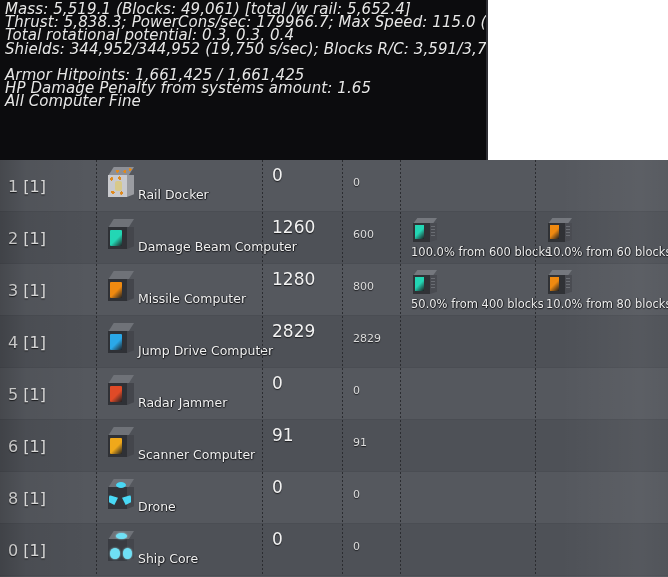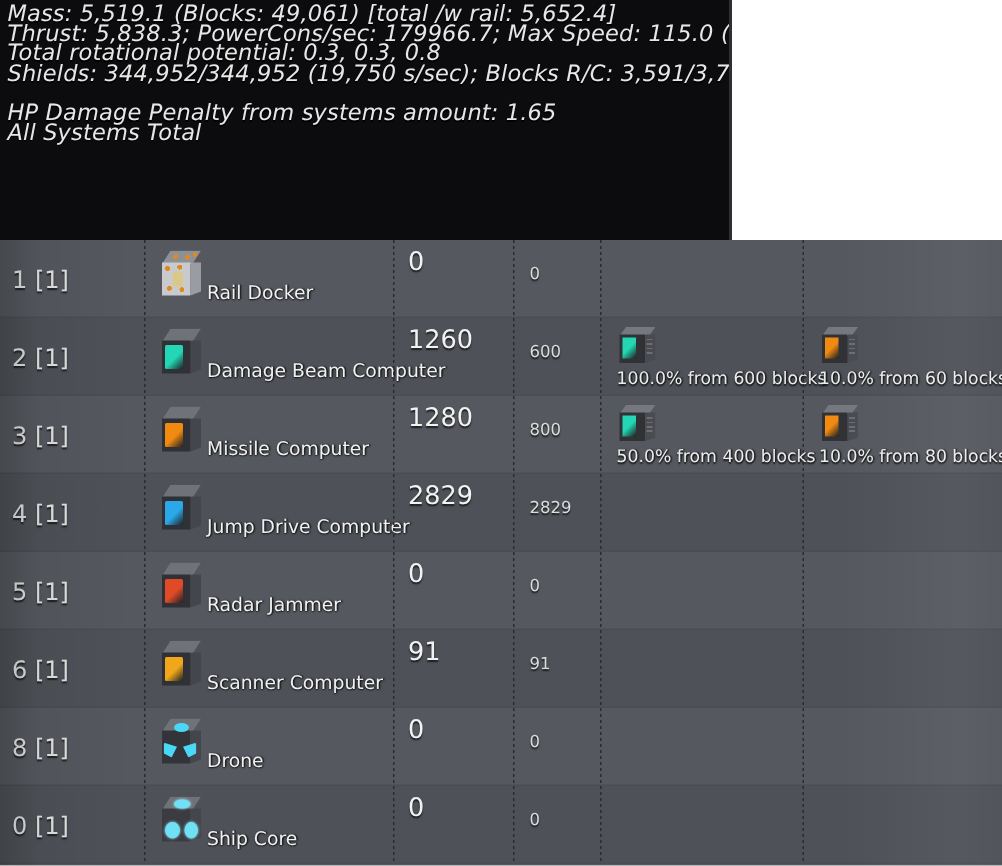--- a/index.html
+++ b/index.html
@@ -205,25 +205,26 @@
 <body>
 
 <div id="root">
 
   <div class="white-panel"></div>
 
   <div class="stats-panel">
     <div id="stats-lines">
         <div class="stats-line">Mass: 5,519.1 (Blocks: 49,061)  [total /w rail: 5,652.4]</div>
         <div class="stats-line">Thrust: 5,838.3; PowerCons/sec: 179966.7; Max Speed: 115.0 (blocks: 5399; Ratio to mass: 1.0)</div>
-        <div class="stats-line">Total rotational potential: 0.3, 0.3, 0.8</div>
+        <div class="stats-line">Total rotational potential: 0.3, 0.3, 0.4</div>
         <div class="stats-line">Shields: 344,952/344,952 (19,750 s/sec); Blocks R/C: 3,591/3,719; PowerCons: 19,750</div>
         <div class="stats-gap"></div>
+        <div class="stats-line">Armor Hitpoints: 1,661,425 / 1,661,425</div>
         <div class="stats-line">HP Damage Penalty from systems amount: 1.65</div>
-        <div class="stats-line">All Systems Total</div>
+        <div class="stats-line">All Computer Fine</div>
       </div>
   </div>
 
   <div class="table">
     <div id="rows-host">
         <div class="row">
           <div class="vline" style="left: 96px;"></div>
           <div class="vline" style="left: 262px;"></div>
           <div class="vline" style="left: 342px;"></div>
           <div class="vline" style="left: 400px;"></div>

